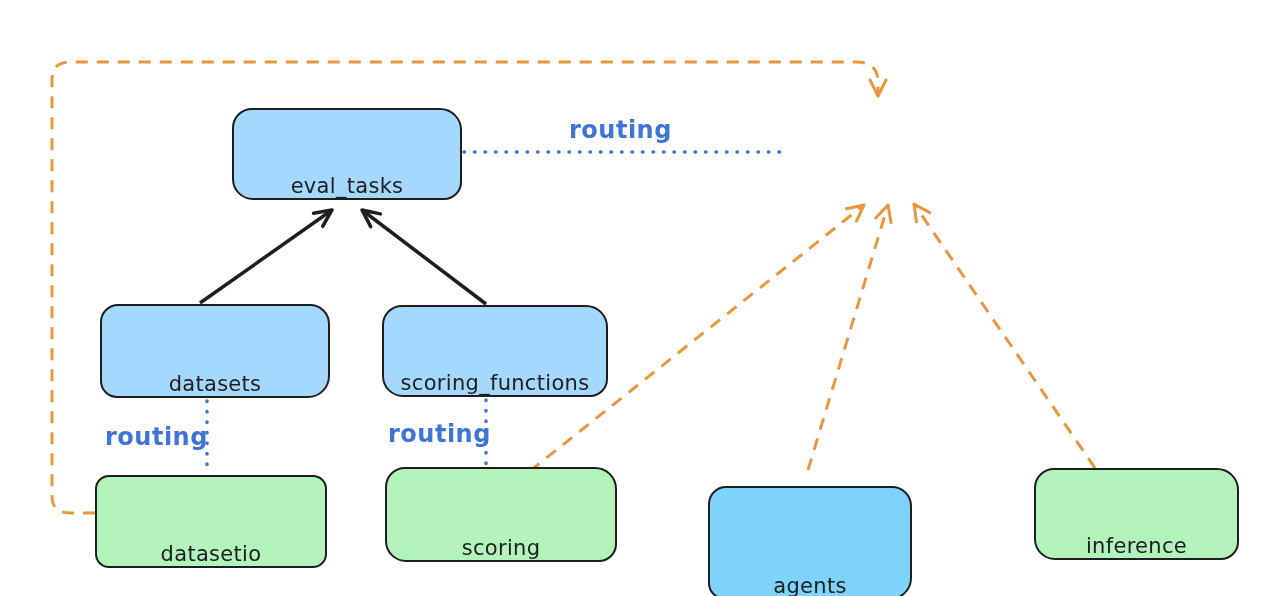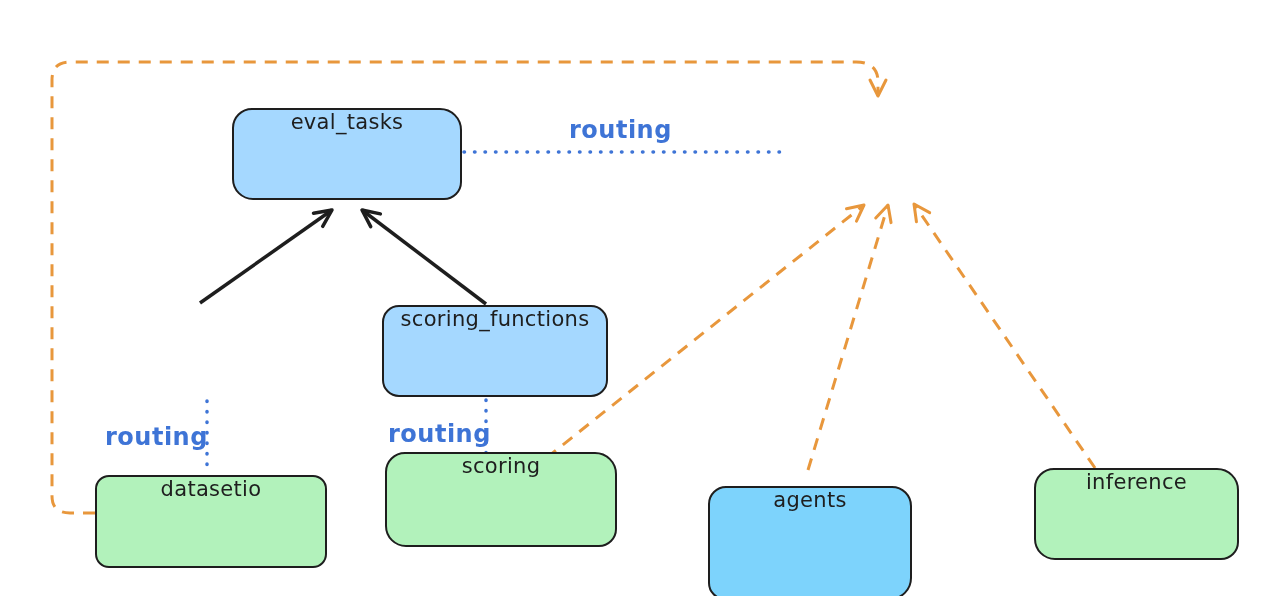--- a/index.html
+++ b/index.html
@@ -18,21 +18,21 @@
     position: absolute;
     left: 0; top: 0;
     width: 1280px;
     height: 596px;
   }
   .node {
     position: absolute;
     box-sizing: border-box;
     border: 2.5px solid #1e1e1e;
     display: flex;
-    align-items: flex-start;
+    align-items: flex-end;
     justify-content: center;
     cursor: pointer;
   }
   .node.r1 { border-radius: 20px 22px 18px 21px; }
   .node.r2 { border-radius: 18px 20px 22px 17px; }
   .node-label {
     font-size: 21px;
     color: #1e1e1e;
     letter-spacing: 0.3px;
     white-space: nowrap;
@@ -73,30 +73,33 @@
     <path d="M 530 471 L 864 205" fill="none" stroke-width="3" stroke-dasharray="12 9" marker-end="url(#mk-orange)" stroke="#e8973c"></path>
     <path d="M 808 470 L 888 205" fill="none" stroke-width="3" stroke-dasharray="12 9" marker-end="url(#mk-orange)" stroke="#e8973c"></path>
     <path d="M 1095 468 L 914 204" fill="none" stroke-width="3" stroke-dasharray="12 9" marker-end="url(#mk-orange)" stroke="#e8973c"></path>
   </svg>
 
   <div class="node r1" style="left: 232px; top: 108px; width: 230px; height: 92px; background-color: rgb(165, 216, 255); border-color: rgb(30, 30, 30);">
     <span class="node-label">eval_tasks</span>
   </div>
 
 
+  <div class="node r2" style="left: 100px; top: 304px; width: 230px; height: 94px; background-color: rgb(165, 216, 255); border-color: rgb(30, 30, 30);">
+    <span class="node-label">datasets</span>
+  </div>
 
-  <div class="node r1" style="left: 382px; top: 305px; width: 226px; height: 92px; background-color: rgb(165, 216, 255); border-color: rgb(30, 30, 30); border-radius: 17px;">
+  <div class="node r1" style="left: 382px; top: 305px; width: 226px; height: 92px; background-color: rgb(165, 216, 255); border-color: rgb(30, 30, 30);">
     <span class="node-label">scoring_functions</span>
   </div>
 
   <div class="node r2" style="left: 95px; top: 475px; width: 232px; height: 93px; background-color: rgb(178, 242, 187); border-color: rgb(30, 30, 30); border-radius: 14px;">
     <span class="node-label">datasetio</span>
   </div>
 
-  <div class="node r1" style="left: 385px; top: 452px; width: 232px; height: 95px; background-color: rgb(178, 242, 187); border-color: rgb(30, 30, 30);">
+  <div class="node r1" style="left: 385px; top: 467px; width: 232px; height: 95px; background-color: rgb(178, 242, 187); border-color: rgb(30, 30, 30);">
     <span class="node-label">scoring</span>
   </div>
 
   <div class="node r2" style="left: 708px; top: 486px; width: 204px; height: 114px; background-color: #7dd3fc; border-color: rgb(30, 30, 30);">
     <span class="node-label">agents</span>
   </div>
 
   <div class="node r1" style="left: 1034px; top: 468px; width: 205px; height: 92px; background-color: rgb(178, 242, 187); border-color: rgb(30, 30, 30);">
     <span class="node-label">inference</span>
   </div>

